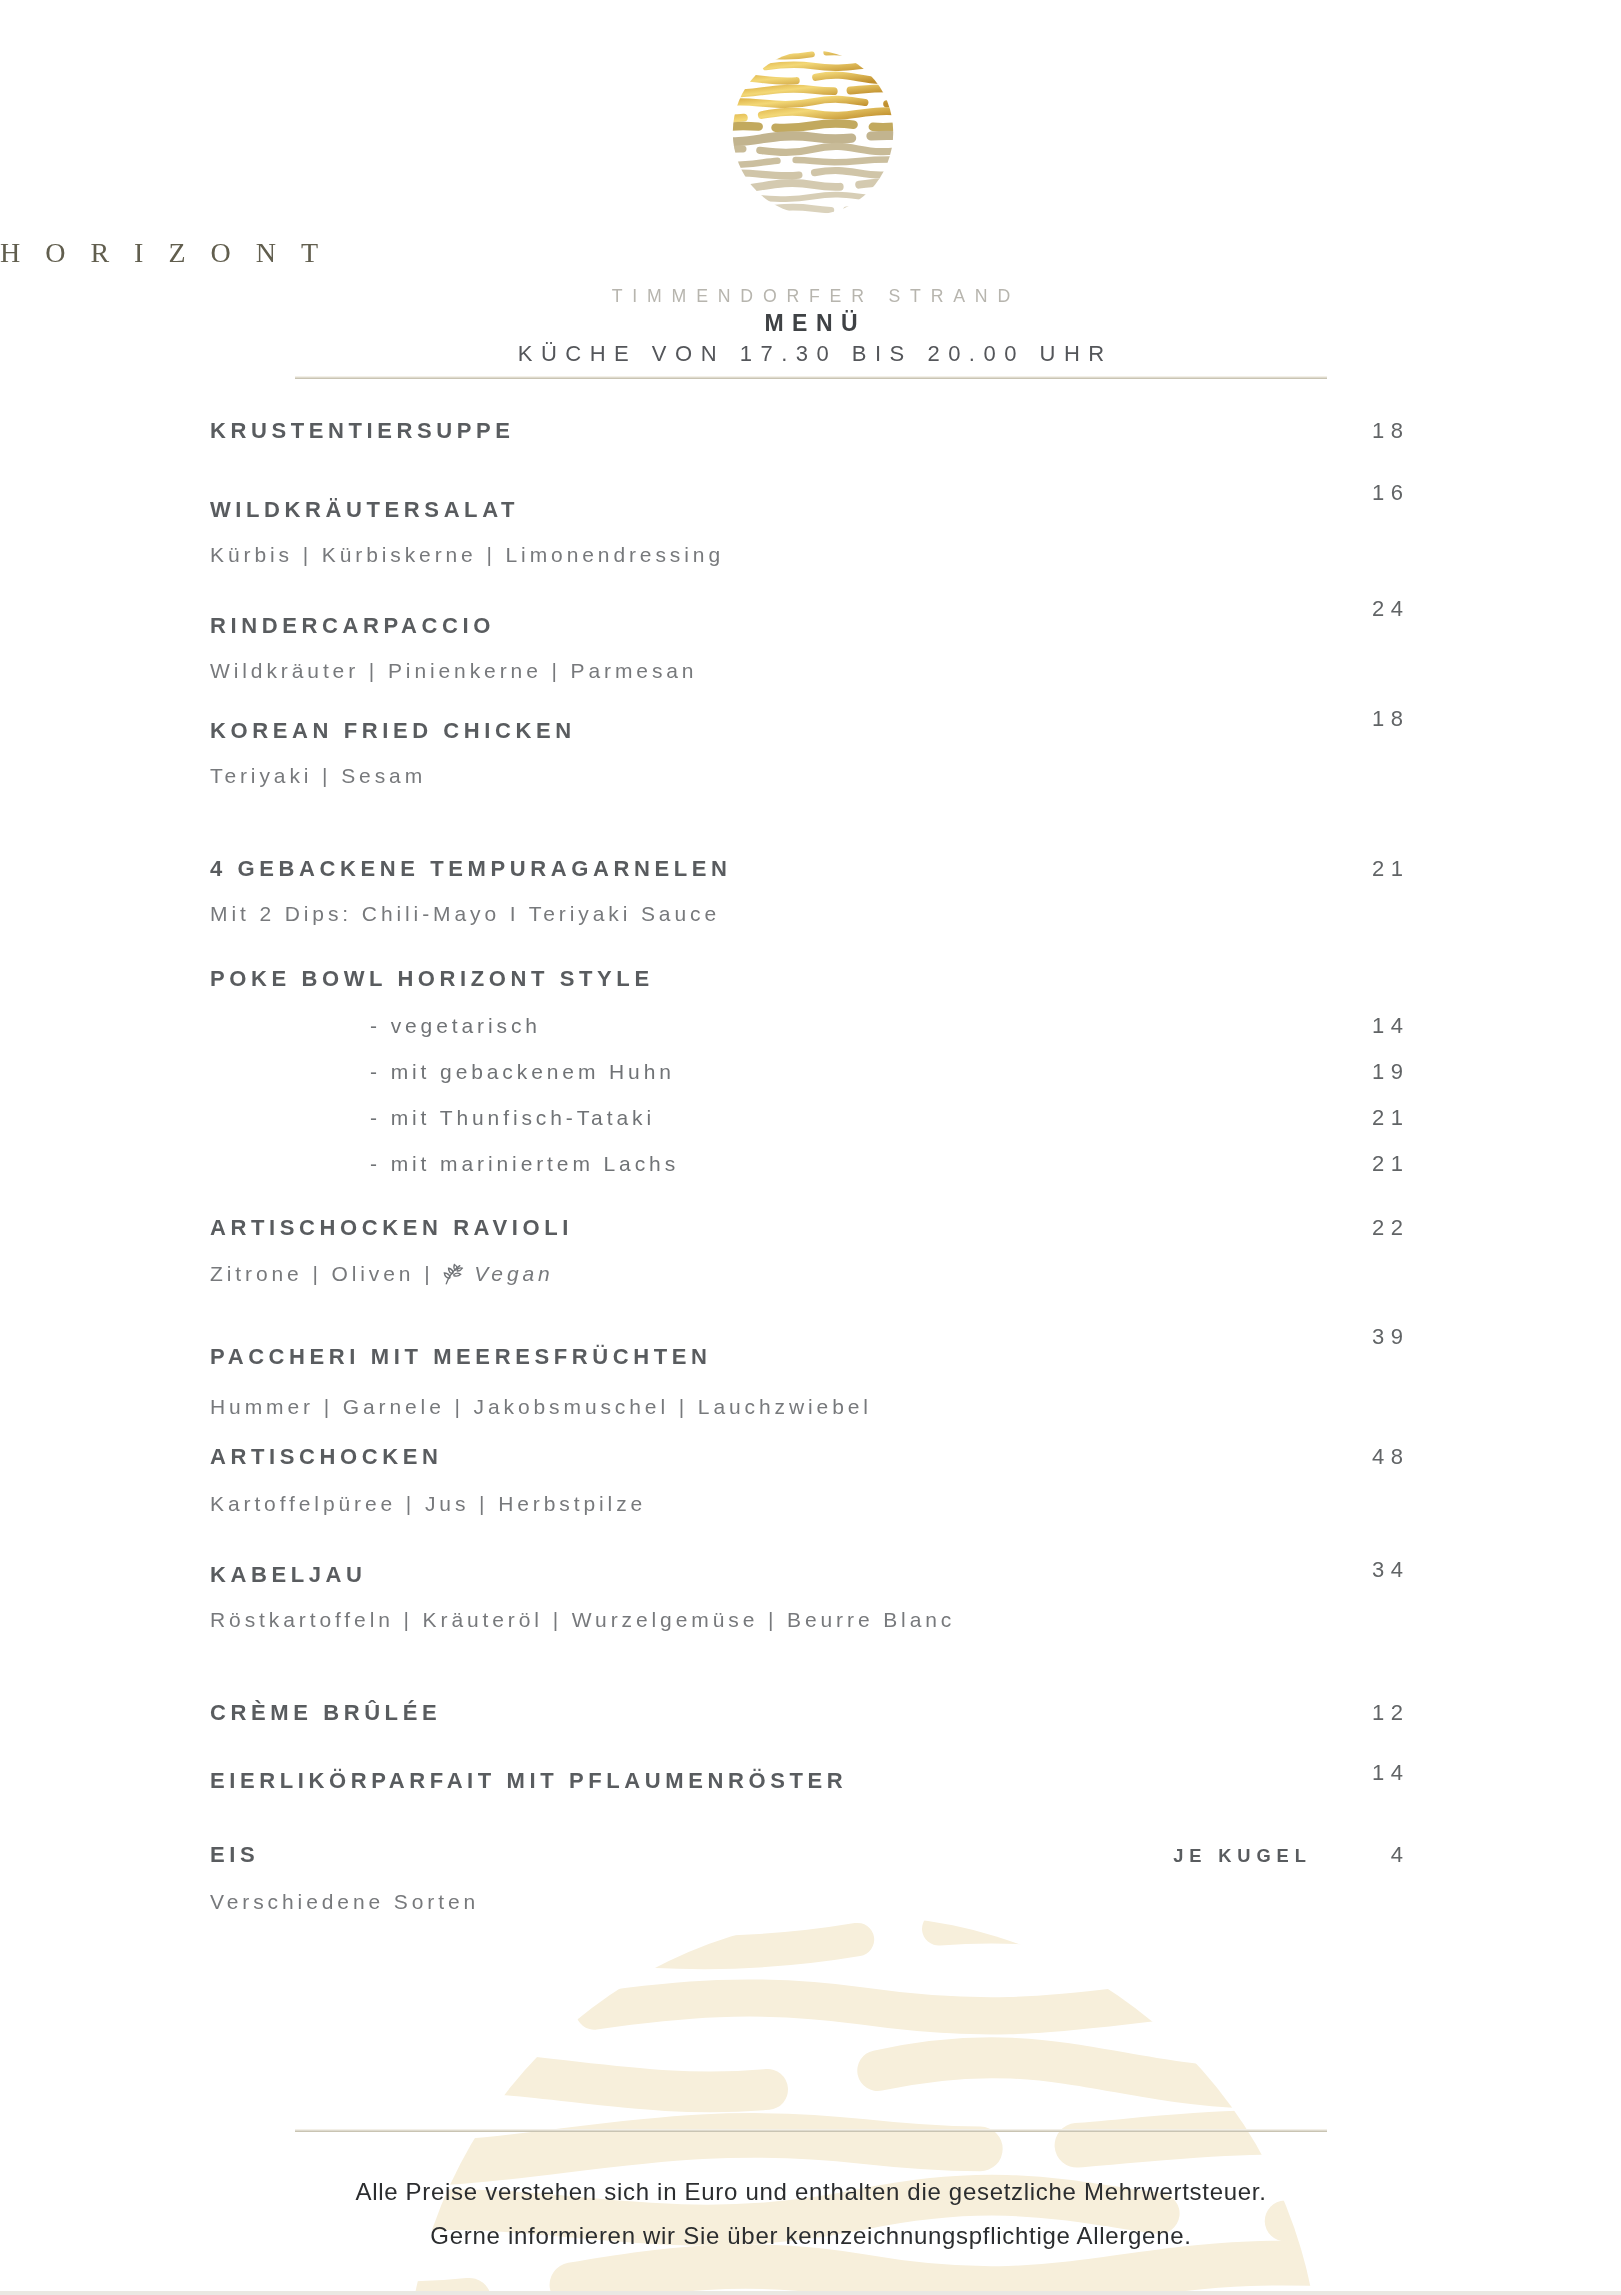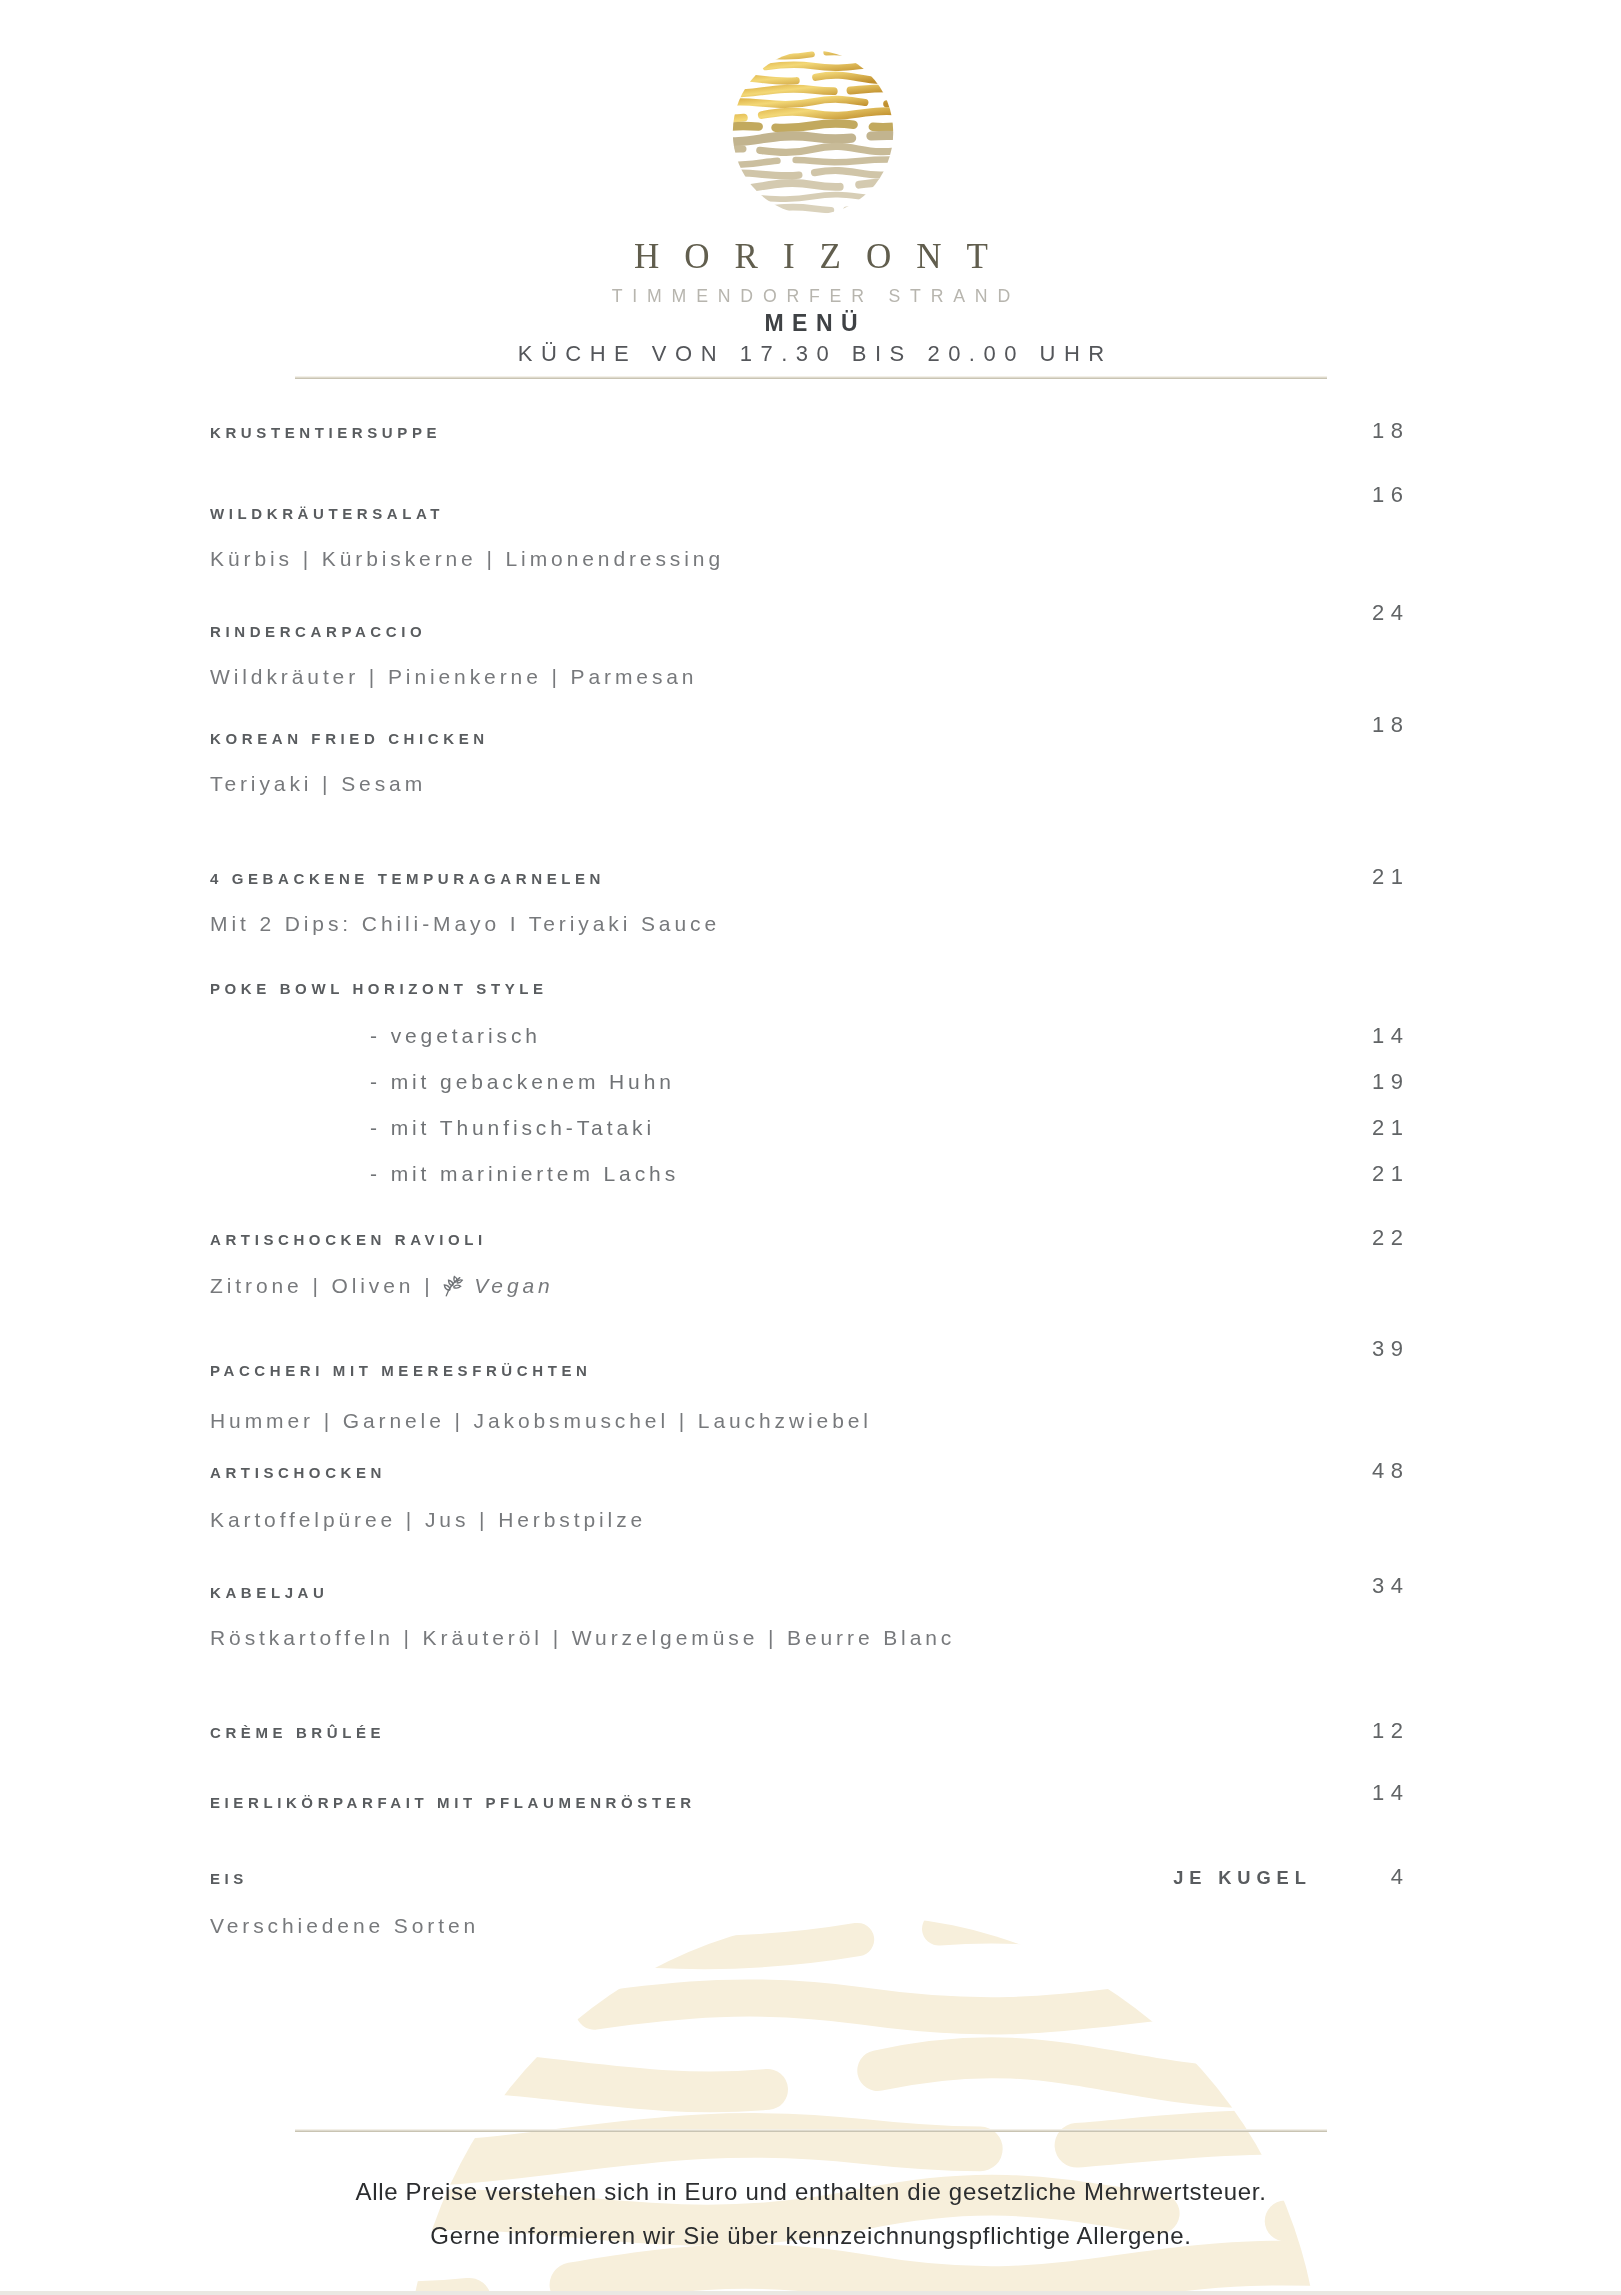--- a/index.html
+++ b/index.html
@@ -7,22 +7,22 @@
     width:1622px;height:2295px;position:relative;overflow:hidden;
     background:#ffffff;
     font-family:"Liberation Sans", sans-serif;
     -webkit-font-smoothing:antialiased;
   }
   
   .watermark{position:absolute;left:399px;top:1907px;width:929px;height:955px;pointer-events:none;}
   
   .logo-sphere{position:absolute;left:731px;top:49px;width:164px;height:167px;}
   .brand-title{
-    position:absolute;top:237px;left:0;width:100%;text-align:center;
-    font-family:"Liberation Serif", serif;font-size:35px;font-weight:400;
+    position:absolute;top:237px;left:0;width:100%;text-align:left;
+    font-family:"Liberation Serif", serif;font-size:28px;font-weight:400;
     letter-spacing:25px;color:#615e4e;
   }
   .brand-title span{margin-right:-25px;}
   .brand-subtitle{
     position:absolute;top:286px;left:0;width:100%;text-align:center;
     font-size:17.7px;font-weight:400;letter-spacing:9.8px;color:#b7b5ae;
   }
   .brand-subtitle span{margin-right:-9.8px;}
   .menu-label{
     position:absolute;top:310px;left:0;width:100%;text-align:center;
@@ -39,21 +39,21 @@
     width:1032px;height:2.6px;
     background:linear-gradient(to bottom,#f3f0e8 0%,#f3f0e8 45%,#c9c4b3 55%,#c9c4b3 100%);
   }
   .divider.header-divider{top:376px;}
   .divider.footer-divider{top:2129px;}
   
   .menu-list{position:absolute;left:210px;top:412px;width:1193px;}
   .menu-item{position:relative;}
   .row{display:flex;justify-content:space-between;align-items:baseline;}
   .item-name{
-    font-size:15px;font-weight:700;letter-spacing:4.6px;color:#595c5f;line-height:29px;
+    font-size:22px;font-weight:700;letter-spacing:4.6px;color:#595c5f;line-height:29px;
     white-space:nowrap;
     text-align:right;
   }
   .price-group{display:flex;align-items:baseline;gap:79px;}
   .price{
     font-size:22px;font-weight:400;letter-spacing:6.5px;color:#616466;line-height:29px;
     margin-right:-6.5px;white-space:nowrap;
   }
   .price-label{
     font-size:18.3px;font-weight:700;letter-spacing:5.9px;color:#595c5f;white-space:nowrap;

